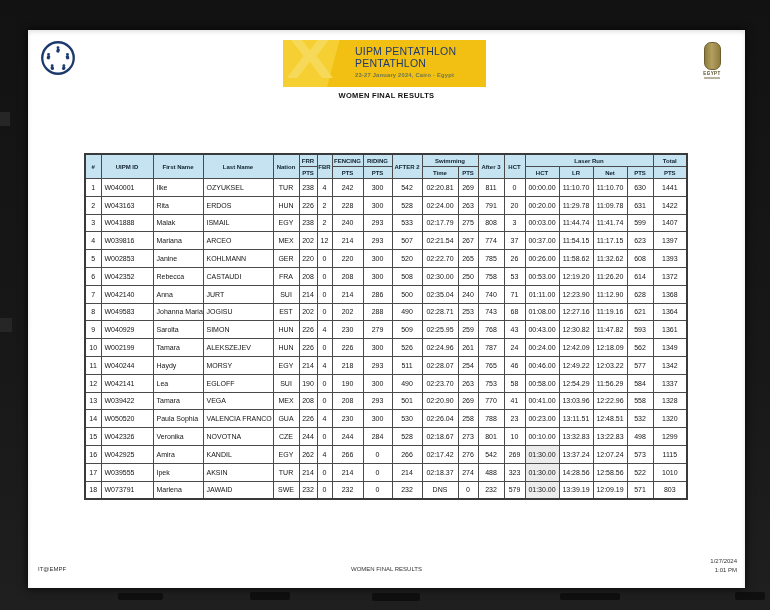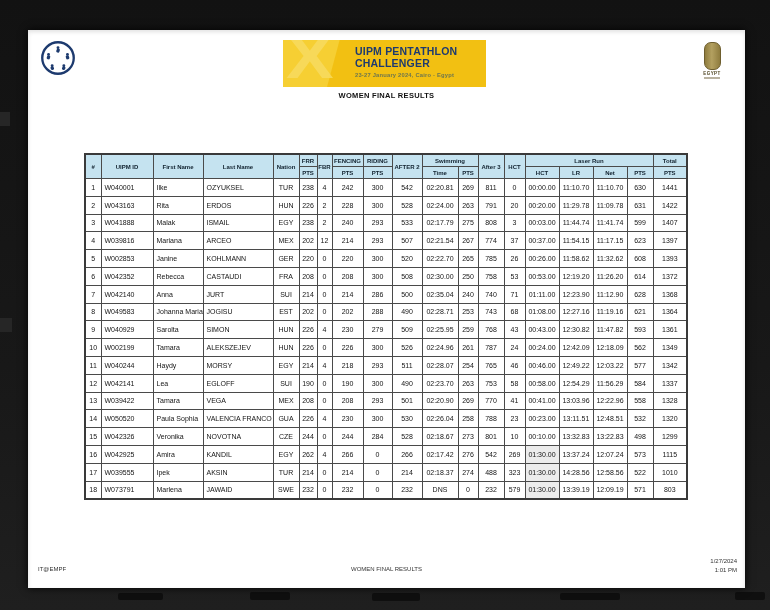--- a/index.html
+++ b/index.html
@@ -22,21 +22,21 @@
     background:linear-gradient(105deg,#f6cf33 0%,#f6cf33 26%,#f2c012 26.5%,#f2c012 100%);
     overflow:hidden;
   }
   .banner-x{
     position:absolute;left:6px;top:-14px;
     font-size:62px;font-weight:bold;color:#f8dc63;opacity:.8;line-height:1;
     transform:scaleX(1.15);
   }
   .banner-text{position:absolute;left:72px;top:5px;text-align:left;}
   .banner-line1,.banner-line2{
-    font-size:10.5px;font-weight:bold;color:#1d3a70;letter-spacing:.2px;line-height:1.15;
+    font-size:10.5px;font-weight:normal;color:#1d3a70;letter-spacing:.2px;line-height:1.15;
   }
   .banner-line3{font-size:5.8px;font-weight:bold;color:#6e764f;margin-top:3px;letter-spacing:.2px;}
   
   .egypt-logo{position:absolute;right:18px;top:12px;width:30px;text-align:center;}
   .cartouche{
     width:15px;height:26px;margin:0 auto;border-radius:7px;
     background:linear-gradient(90deg,#8f7c3e,#b3a060 45%,#8f7c3e);
     border:1px solid #6e5e2e;
   }
   .egypt-label{font-size:4.5px;font-weight:bold;color:#4e4420;letter-spacing:.4px;margin-top:1px;}
@@ -101,21 +101,21 @@
         <circle cx="9.5" cy="16" r="1.6"></circle>
           <rect x="7.7" y="17.1" width="3.6" height="4.4" rx="1.4" transform="rotate(16 9.5 19)"></rect>
       </g>
     </svg>
   </div>
 
   <div class="banner">
     <div class="banner-x">X</div>
     <div class="banner-text">
       <div class="banner-line1">UIPM PENTATHLON</div>
-      <div class="banner-line2">CHALLENGER</div>
+      <div class="banner-line2">PENTATHLON</div>
       <div class="banner-line3">23-27 January 2024, Cairo - Egypt</div>
     </div>
   </div>
 
   <div class="egypt-logo">
     <div class="cartouche"></div>
     <div class="egypt-label">EGYPT</div>
     <div class="egypt-sub"></div>
   </div>
 

